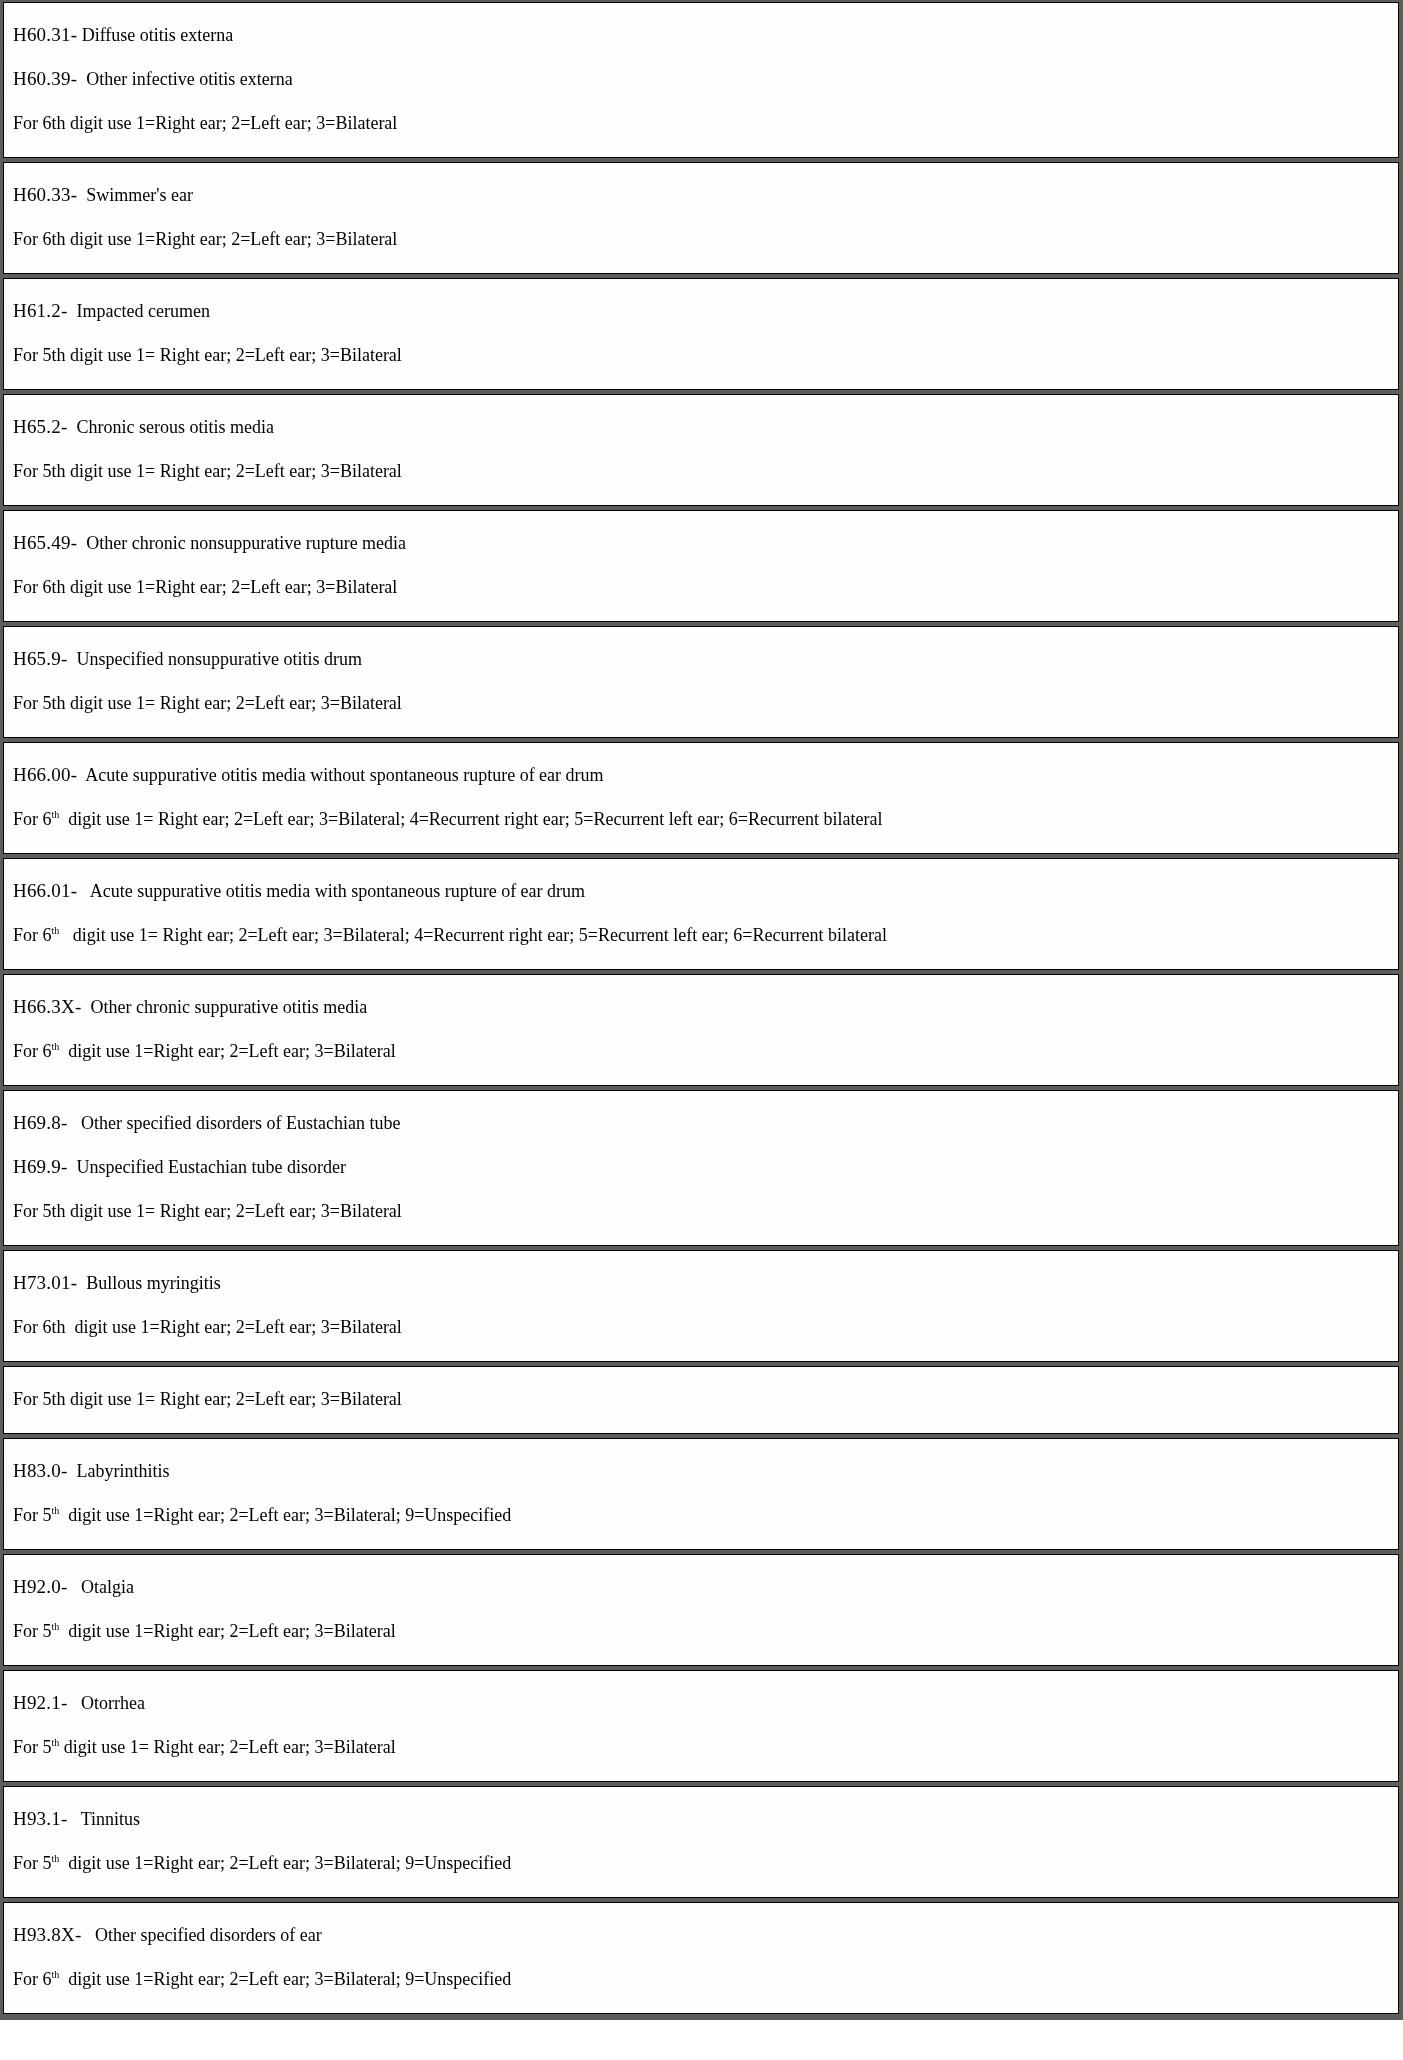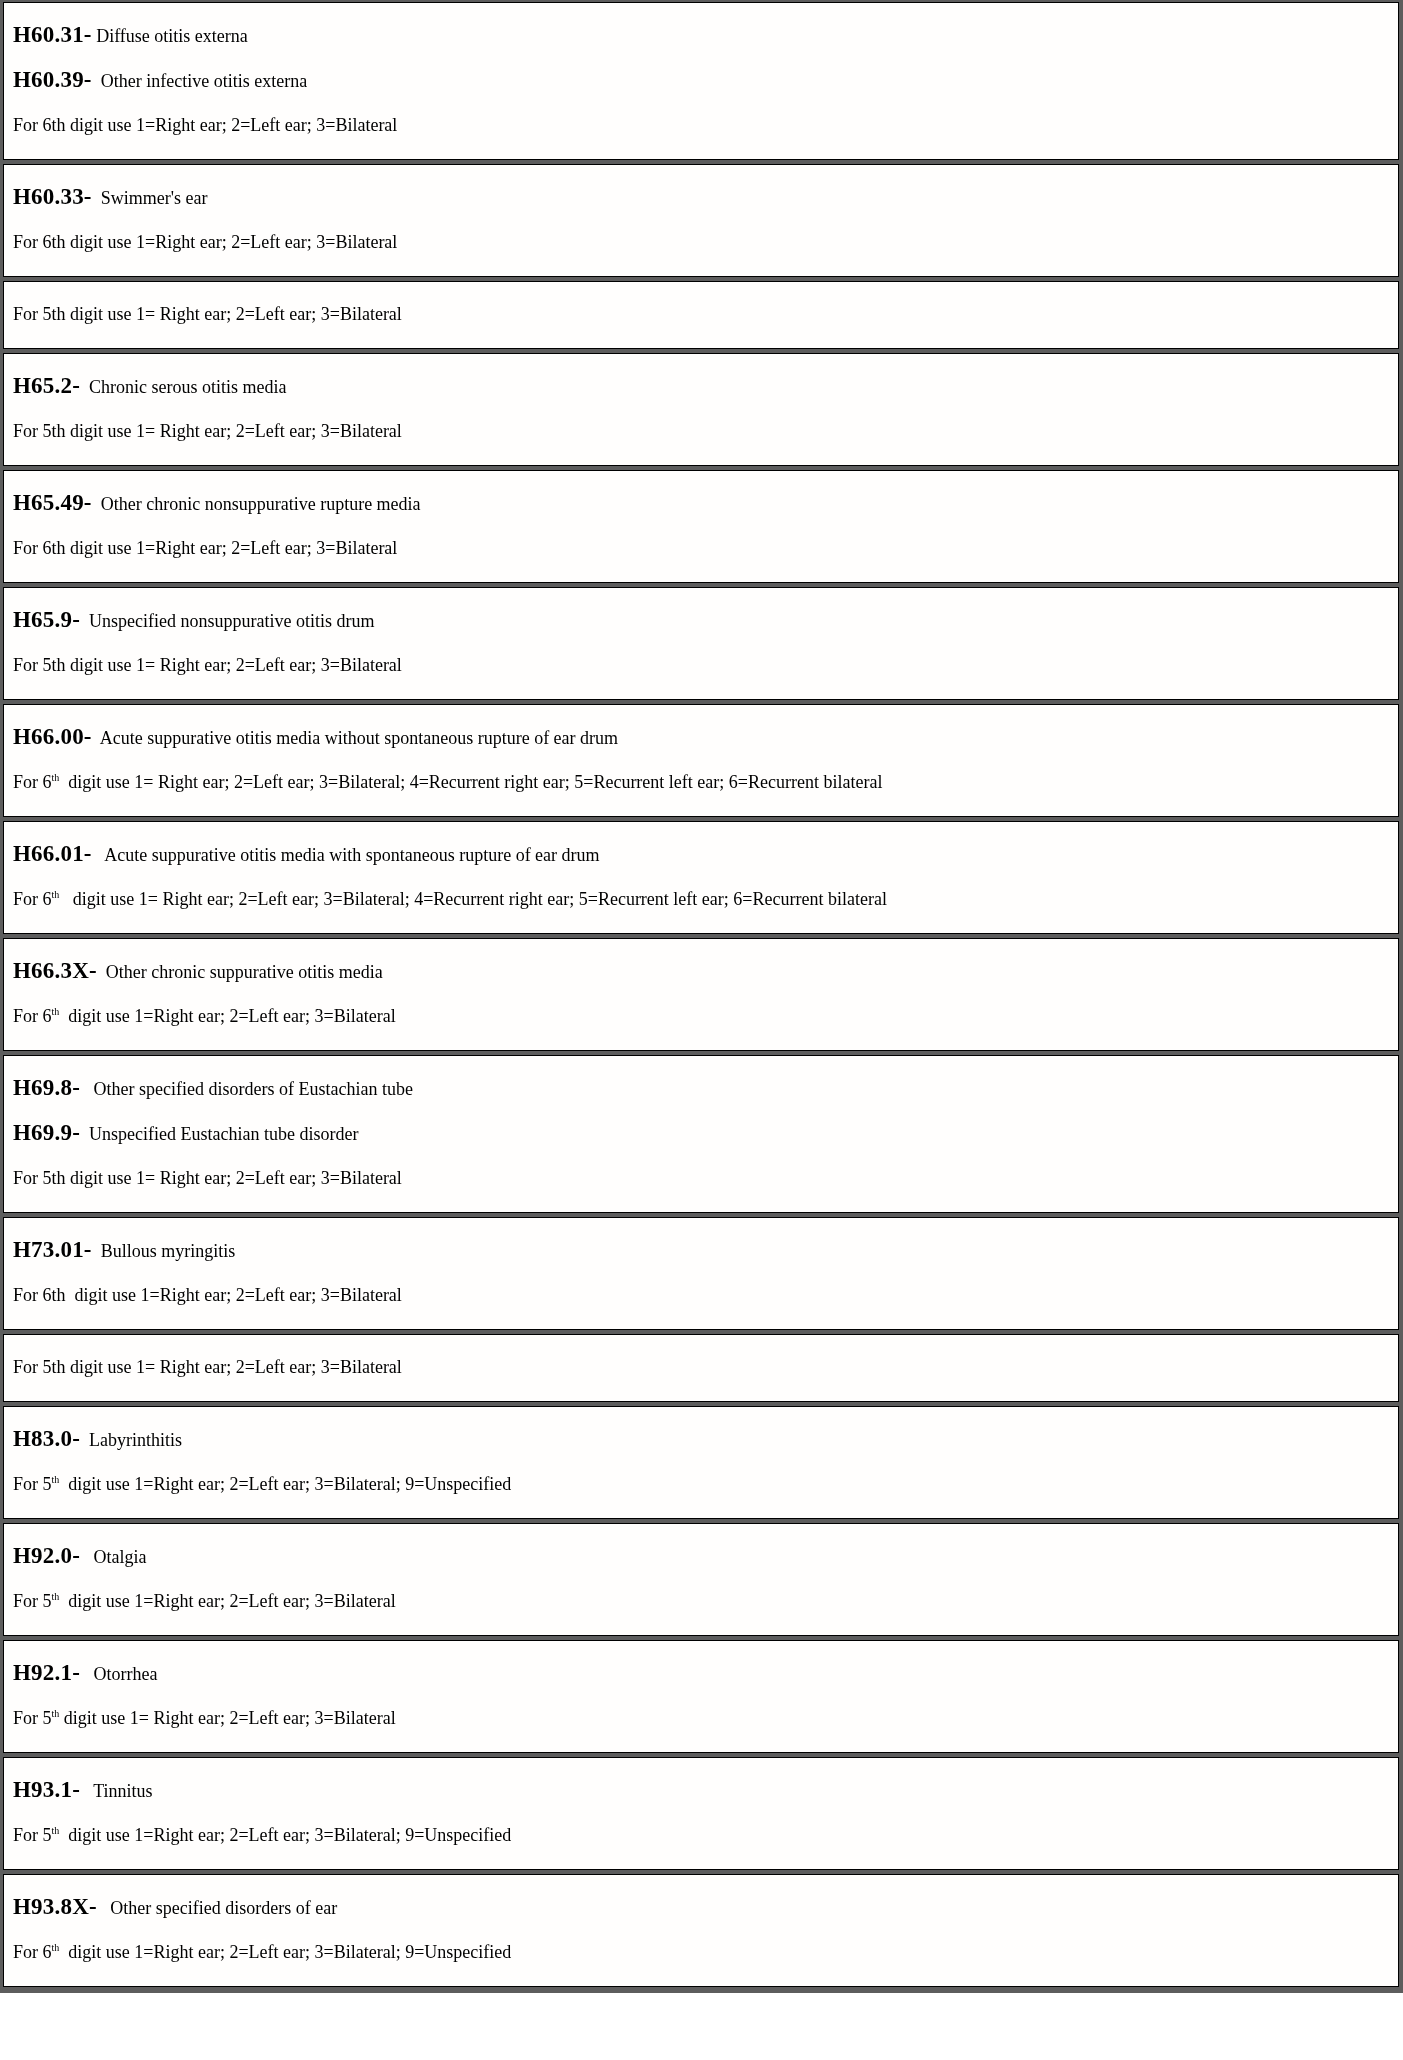--- a/index.html
+++ b/index.html
@@ -1,41 +1,42 @@
 <!DOCTYPE html>
 <html><head>
 <meta charset="utf-8">
 <style>
   html,body{margin:0;padding:0;background:#ffffff;}
   body{width:1403px;font-family:"Liberation Serif","DejaVu Serif",serif;color:#000;}
   .stack{box-sizing:border-box;width:1403px;background:#5d5d5d;padding:2px 4px 6px 3px;
          display:flex;flex-direction:column;gap:4px;}
   .box{background:#fffefd;border:1px solid #000;padding:10px 12px 12px 9px;}
   .row{margin:0;line-height:44px;font-size:18px;white-space:pre-wrap;}
-  .code{font-weight:bold;font-size:23px;letter-spacing:.2px;}
+  .code{font-weight:normal;font-size:19px;letter-spacing:.2px;}
   .desc{font-size:18px;}
   sup{font-size:10px;line-height:0;vertical-align:super;}
 </style>
 </head>
 <body>
 
 <div class="stack">
 
   <section class="box">
     <p class="row"><span class="code">H60.31-</span><span class="desc"> Diffuse otitis externa</span></p>
     <p class="row"><span class="code">H60.39-</span><span class="desc">  Other infective otitis externa</span></p>
     <p class="row note"><span>For 6th digit use 1=Right ear; 2=Left ear; 3=Bilateral</span><sup></sup><span></span></p>
   </section>
 
   <section class="box">
     <p class="row"><span class="code">H60.33-</span><span class="desc">  Swimmer's ear</span></p>
     <p class="row note"><span>For 6th digit use 1=Right ear; 2=Left ear; 3=Bilateral</span><sup></sup><span></span></p>
   </section>
 
   <section class="box">
+    <p class="row"><span class="code">H61.2-</span><span class="desc">  Impacted cerumen</span></p>
     <p class="row note"><span>For 5th digit use 1= Right ear; 2=Left ear; 3=Bilateral</span><sup></sup><span></span></p>
   </section>
 
   <section class="box">
     <p class="row"><span class="code">H65.2-</span><span class="desc">  Chronic serous otitis media</span></p>
     <p class="row note"><span>For 5th digit use 1= Right ear; 2=Left ear; 3=Bilateral</span><sup></sup><span></span></p>
   </section>
 
   <section class="box">
     <p class="row"><span class="code">H65.49-</span><span class="desc">  Other chronic nonsuppurative rupture media</span></p>

